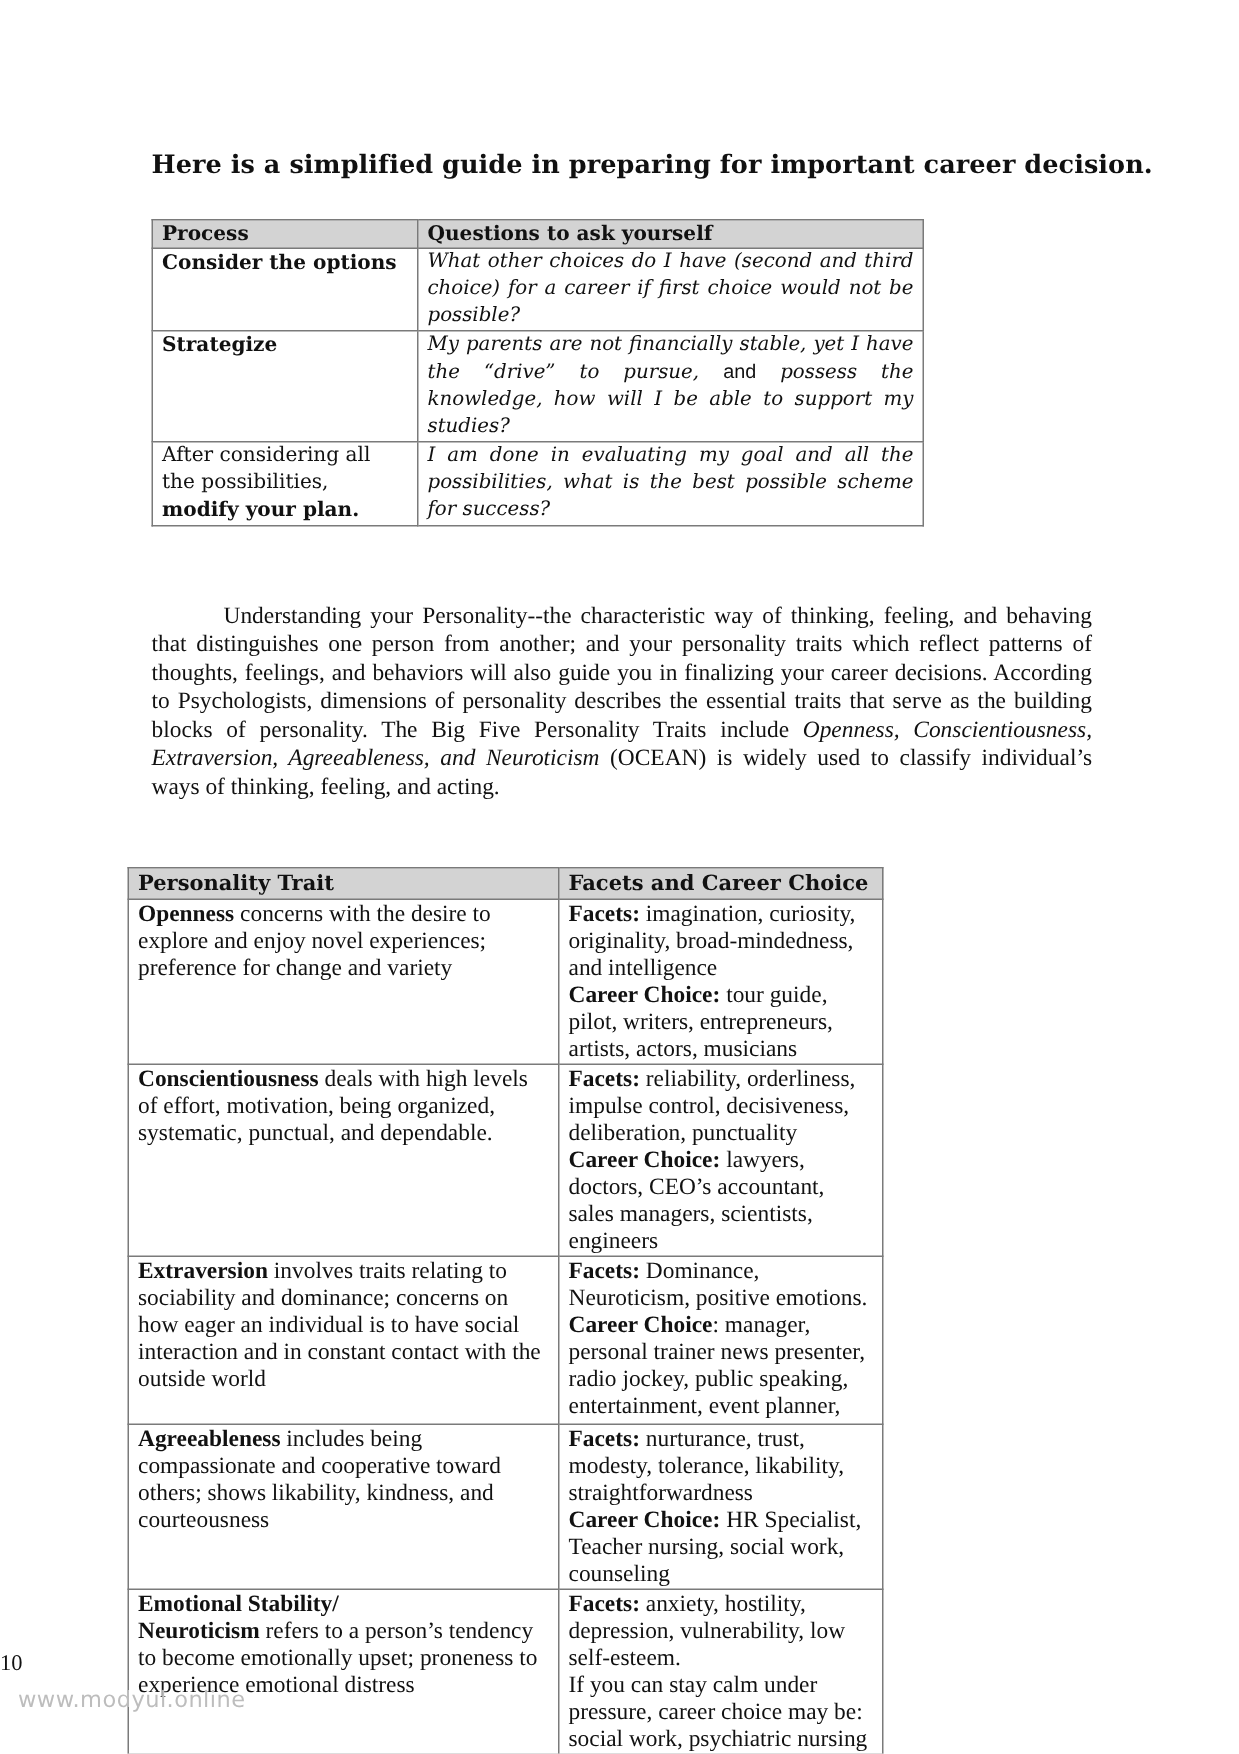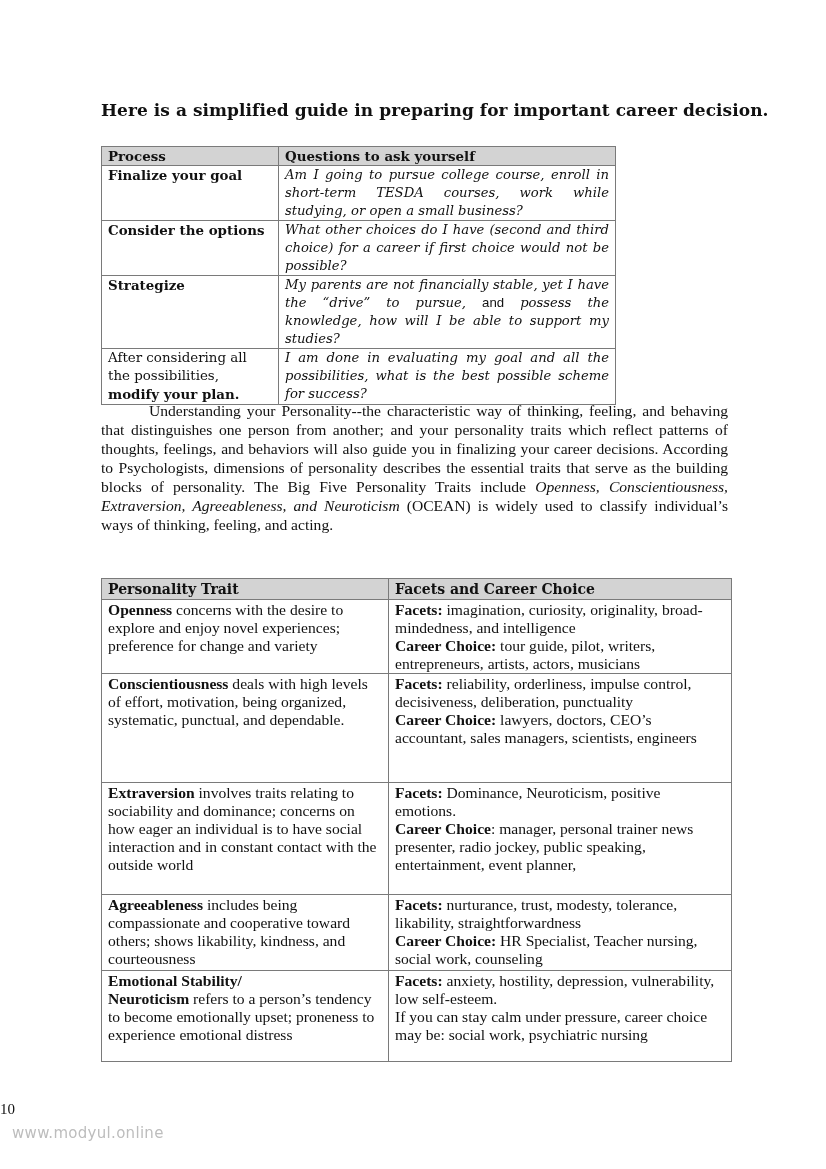--- a/index.html
+++ b/index.html
@@ -10,21 +10,21 @@
   td, th { border:1px solid #7a7a7a; vertical-align:top; text-align:left; padding:0 6px; }
   th { background:#d3d3d3; font-weight:bold; }
   #t1 { left:101px; top:146px; width:515px; }
   #t1 col.c1 { width:177px; }
   #t1 td.q { font-style:italic; text-align:justify; font-family:"DejaVu Serif",serif; font-size:13.2px; }
   #t1 td.q .up { font-style:normal; font-family:"Liberation Sans",sans-serif; }
   .b { font-weight:bold; }
   .para { position:absolute; left:101px; top:401px; width:627px; font-family:"Liberation Serif",serif;
           font-size:15.6px; line-height:19px; text-align:justify; }
   .para .ind { display:inline-block; width:48px; }
-  #t2 { left:101px; top:578px; width:631px; font-family:"Liberation Serif",serif; font-size:15.6px; line-height:18px; }
+  #t2 { left:85px; top:578px; width:504px; font-family:"Liberation Serif",serif; font-size:15.6px; line-height:18px; }
   #t2 th { font-family:"DejaVu Serif",serif; font-size:14px; padding-top:1px; padding-bottom:1px; }
   #t2 col.c1 { width:287px; }
   #t2 td { padding:1px 6px 0 6px; }
   .pageno { position:absolute; left:0; width:826px; top:1101px; text-align:left; font-size:15px; font-family:"Liberation Serif",serif; }
   .wm { position:absolute; left:12px; width:826px; top:1124px; text-align:left; font-size:15px; color:#bdbdbd;
         font-family:"DejaVu Sans","Liberation Sans",sans-serif; letter-spacing:0.3px; }
 </style>
 </head>
 <body>
 
@@ -32,24 +32,20 @@
 
 <table id="t1">
   <colgroup>
       <col class="c1">
       <col>
     </colgroup>
   <tbody>
       <tr>
     <th>Process</th>
     <th>Questions to ask yourself</th>
-  </tr>
-  <tr>
-    <td class="b">Finalize your goal</td>
-    <td class="q">Am I going to pursue college course, enroll in short-term TESDA courses, work while studying, or open a small business?</td>
   </tr>
   <tr>
     <td class="b">Consider the options</td>
     <td class="q">What other choices do I have (second and third choice) for a career if first choice would not be possible?</td>
   </tr>
   <tr>
     <td class="b">Strategize</td>
     <td class="q"><span>My parents are not financially stable, yet I have the “drive” to pursue,</span> <span class="up">and</span> <span>possess the knowledge, how will I be able to support my studies?</span></td>
   </tr>
   <tr>

